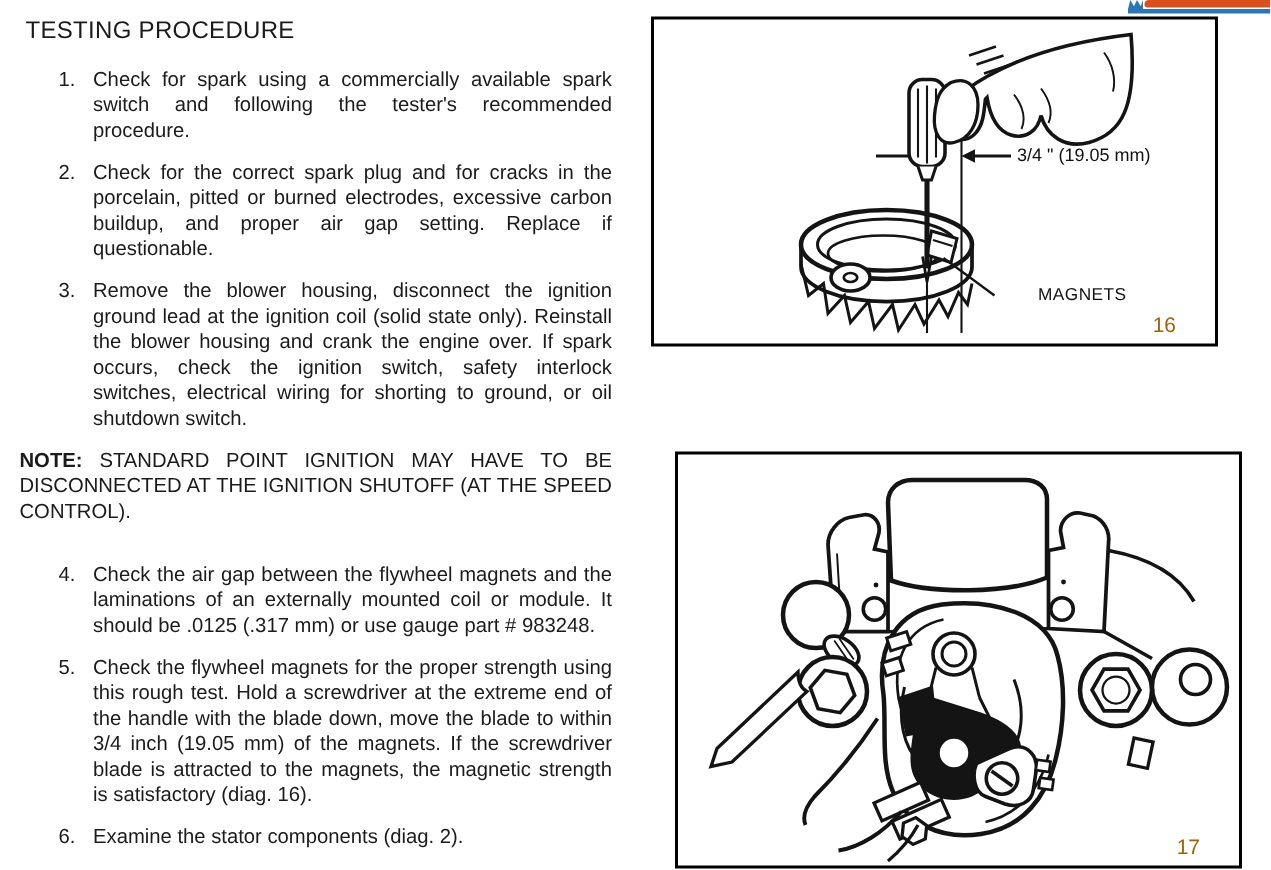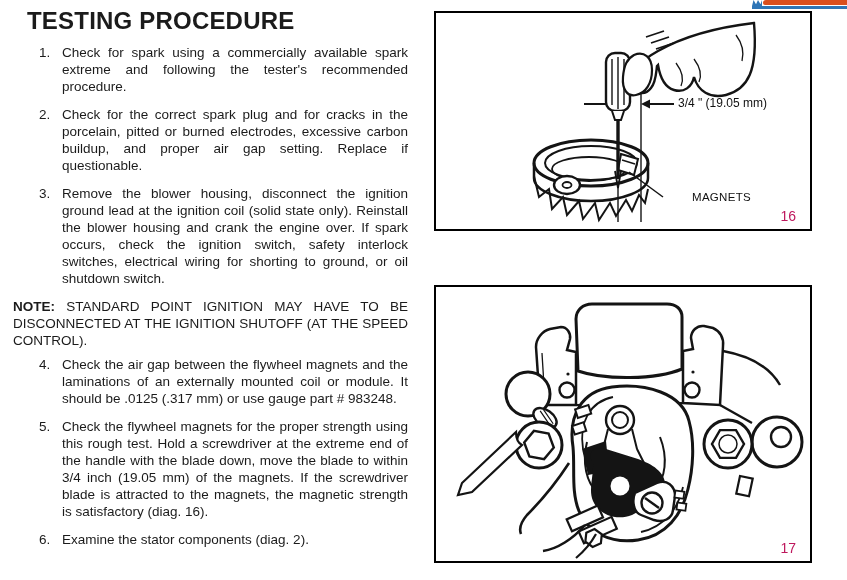--- a/index.html
+++ b/index.html
@@ -1,36 +1,36 @@
 <!DOCTYPE html>
 <html><head>
 <meta charset="utf-8">
 <style>
   html,body{margin:0;padding:0;}
   .page{position:relative;width:847px;height:580px;background:#ffffff;overflow:hidden;
         font-family:"Liberation Sans",sans-serif;color:#1b1b1b;}
 
   
   .text-col{position:absolute;left:13px;top:11px;width:395px;}
-  .doc-title{font-size:24px;font-weight:700;letter-spacing:.2px;margin:0 0 13px 14px;line-height:20px;}
+  .doc-title{font-size:16px;font-weight:400;letter-spacing:.2px;margin:0 0 13px 4px;line-height:20px;}
   .steps{margin:0;padding:0;list-style:none;}
   .step{display:flex;margin:0 0 11px 26px;font-size:13.5px;line-height:17px;}
   .step-num{flex:0 0 23px;}
   .step-text{flex:1;text-align:justify;}
-  .note{font-size:13.5px;line-height:17px;text-align:justify;margin:0 0 7px 0;}
+  .note{font-size:13.5px;line-height:17px;text-align:justify;margin:0 0 25px 0;}
   .note-label{font-weight:700;}
 
   
   .fig{position:absolute;border:2px solid #000;background:#fff;}
   .fig16{left:434px;top:11px;width:378px;height:220px;box-sizing:border-box;}
   .fig17{left:434px;top:285px;width:378px;height:278px;box-sizing:border-box;}
   .fig svg{display:block;}
   .fig-label{position:absolute;font-size:11.5px;letter-spacing:.3px;color:#111;padding-left:29px;}
   .measure-label{position:absolute;font-size:12px;color:#111;white-space:nowrap;}
-  .fig-number{position:absolute;right:14px;bottom:5px;font-size:14px;color:#be185d;}
+  .fig-number{position:absolute;right:26px;bottom:5px;font-size:14px;color:#a16207;}
 
   
   .partial-logo{position:absolute;left:752px;top:0;width:95px;height:9px;}
   .logo-glyph{position:absolute;left:0;top:0;width:10px;height:6px;
               clip-path:polygon(0 100%,15% 0,40% 70%,60% 0,85% 70%,100% 0,100% 100%);}
   .logo-bar{position:absolute;left:11px;top:0;width:84px;height:5px;border-radius:3px 0 0 2px;}
   .logo-underline{position:absolute;left:0;top:6px;width:95px;height:3px;}
 
   .ln{stroke:#141414;fill:none;}
   .wh{stroke:#141414;fill:#ffffff;}
@@ -46,21 +46,21 @@
     <span class="logo-bar" style="background: rgb(217, 79, 30);"></span>
     <span class="logo-underline" style="background: rgb(46, 117, 182);"></span>
   </div>
 
   <div class="text-col">
     <h1 class="doc-title">TESTING PROCEDURE</h1>
 
     <ol class="steps">
       <li class="step">
         <span class="step-num">1.</span>
-        <span class="step-text">Check for spark using a commercially available spark extreme and following the tester's recommended procedure.</span>
+        <span class="step-text">Check for spark using a commercially available spark switch and following the tester's recommended procedure.</span>
       </li>
       <li class="step">
         <span class="step-num">2.</span>
         <span class="step-text">Check for the correct spark plug and for cracks in the porcelain, pitted or burned electrodes, excessive carbon buildup, and proper air gap setting. Replace if questionable.</span>
       </li>
       <li class="step">
         <span class="step-num">3.</span>
         <span class="step-text">Remove the blower housing, disconnect the ignition ground lead at the ignition coil (solid state only). Reinstall the blower housing and crank the engine over. If spark occurs, check the ignition switch, safety interlock switches, electrical wiring for shorting to ground, or oil shutdown switch.</span>
       </li>
     </ol>
@@ -125,21 +125,21 @@
         <path class="ln" d="M258,46 C264,54 266,62 263,69" stroke-width="1.3"></path>
         <path class="ln" d="M210,24 L228,18 M215,30 L233,24 M220,36 L238,30" stroke-width="1.8"></path>
         <path class="ln" d="M300,22 C306,30 308,40 306,48" stroke-width="1.3"></path>
       </g>
     </svg>
     <span class="measure-label" style="left:242px;top:83px;">3/4 " (19.05 mm)</span>
     <span class="fig-label" style="left:227px;top:178px;">MAGNETS</span>
     <span class="fig-number">16</span>
   </figure>
 
-  <figure class="fig fig17" style="margin:0;">
+  <figure class="fig fig17" style="margin:16px;">
     <svg width="374" height="274" viewBox="0 0 374 274">
 
       <g>
         <path class="ln" d="M140,64 L247,62 M140,118 L247,116" stroke-width="2"></path>
         <path class="wh" d="M104,118 L100,60 C100,52 106,44 114,42 L125,40 C131,40 135,46 134,52 L131,63 L140,65 L140,118 Z" stroke-width="2.5"></path>
         <path class="ln" d="M109,116 L106,66" stroke-width="1.3"></path>
         <path class="wh" d="M247,116 L247,64 L257,62 L255,51 C255,44 261,38 268,39 L277,41 C284,44 288,51 287,59 L284,118 Z" stroke-width="2.5"></path>
         <circle class="wh" cx="131" cy="103" r="7.5" stroke-width="2.4"></circle>
         <circle class="wh" cx="256" cy="103" r="7.5" stroke-width="2.4"></circle>
         <circle class="blk" cx="132" cy="87" r="1.6"></circle>

